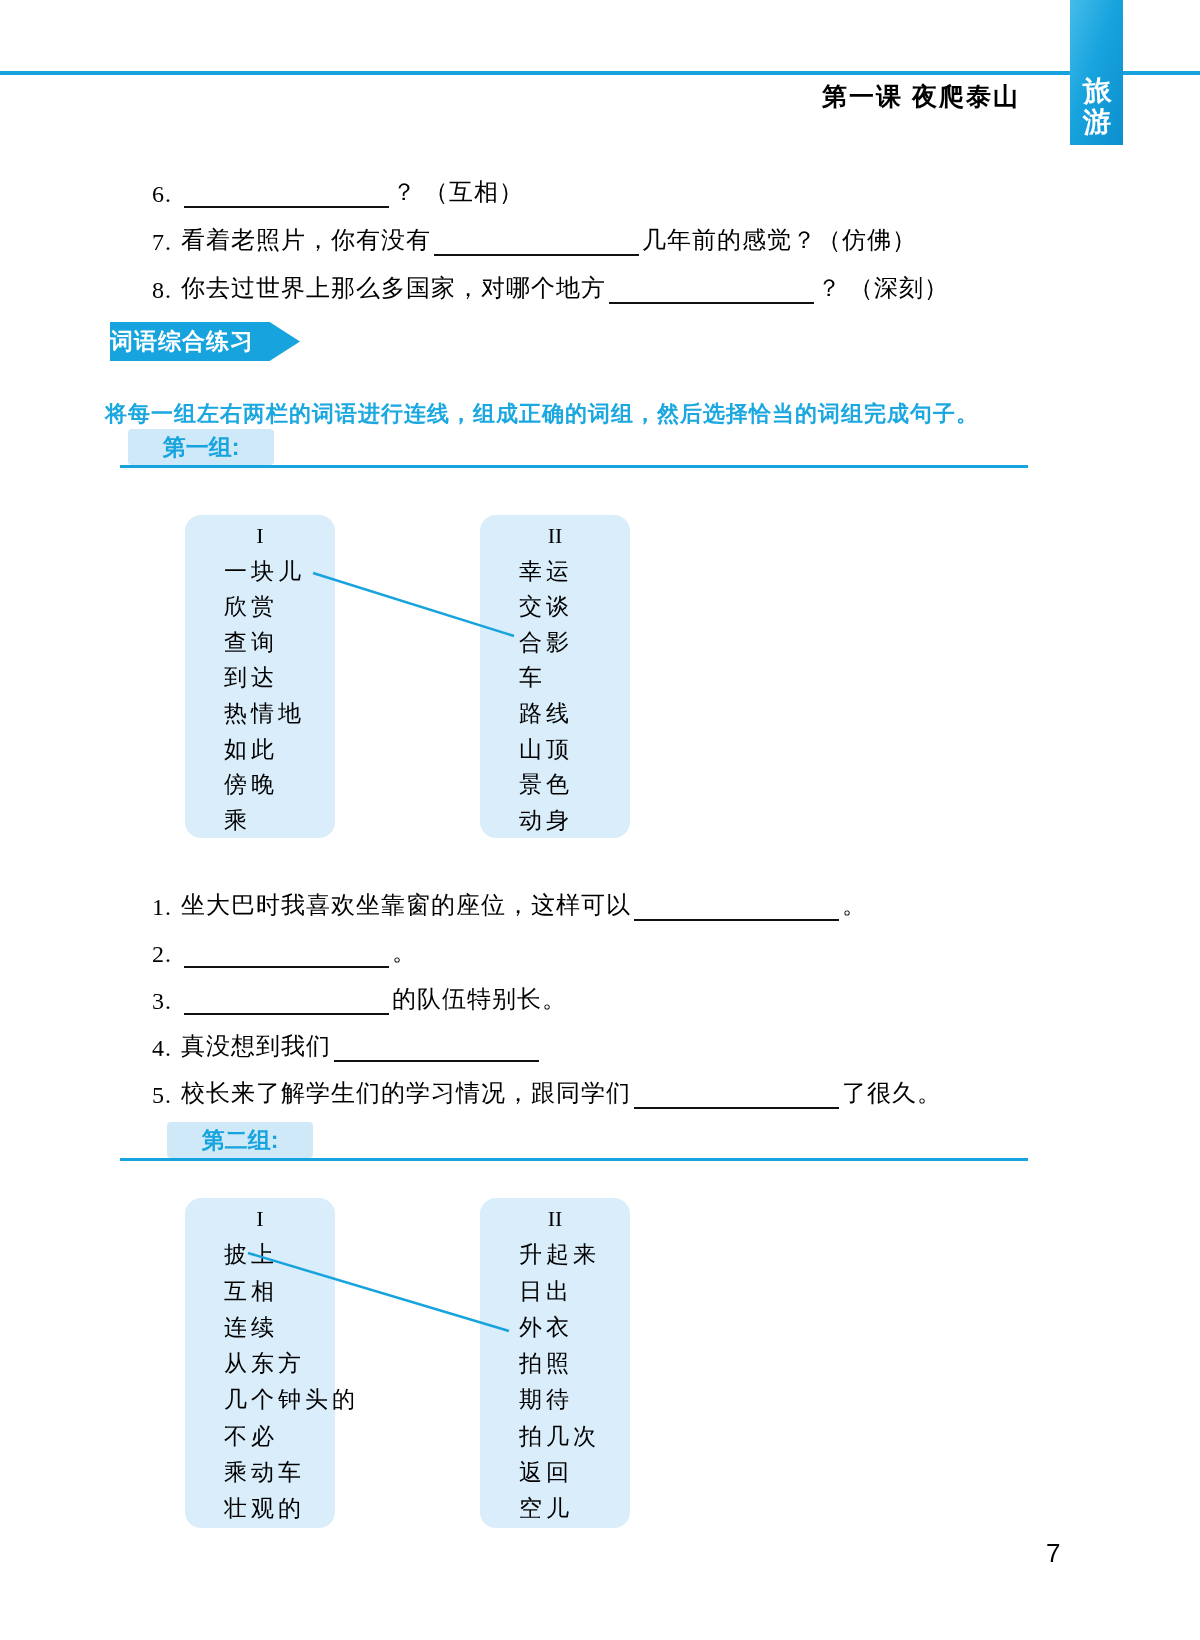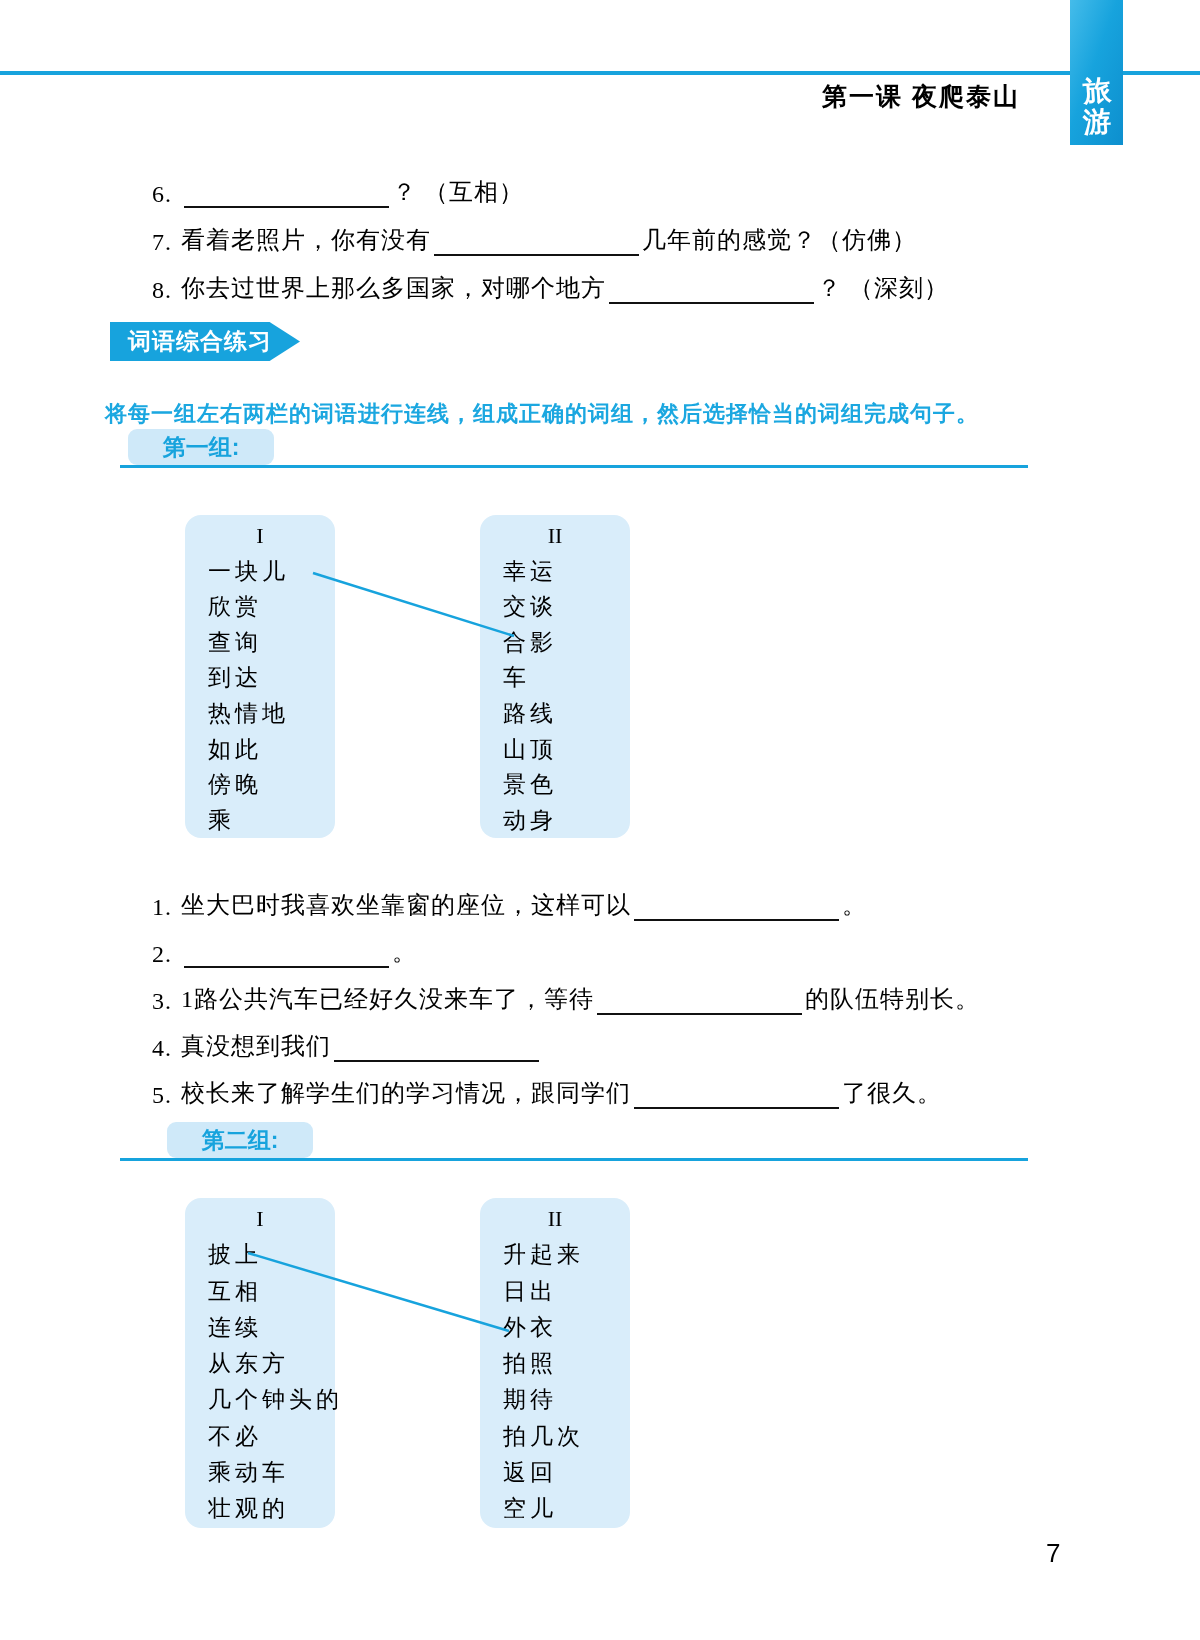--- a/index.html
+++ b/index.html
@@ -25,48 +25,48 @@
   .line { height:48px; display:flex; align-items:flex-end; font-size:24px; letter-spacing:1px;
           white-space:nowrap; }
   #sentences-list .line { height:47px; }
   .line .num { margin-right:9px; font-family:"Liberation Serif","DejaVu Serif",serif; }
   .line .blank { display:inline-block; width:205px; height:26px; border-bottom:2px solid #111;
                  margin:0 3px; }
 
   
   .badge { position:absolute; left:110px; top:322px; width:190px; height:39px; background:#17a3dd;
            clip-path:polygon(0 0, 84% 0, 100% 50%, 84% 100%, 0 100%);
-           display:flex; align-items:center; padding-left:18px;
+           display:flex; align-items:center; 
            color:#fff; font-size:23px; font-weight:bold; letter-spacing:1px;
            font-family:"Liberation Sans","DejaVu Sans",sans-serif; }
   .instruction { position:absolute; left:105px; top:383px; width:1000px; color:#1ba7e0;
                  font-size:22px; font-weight:bold; letter-spacing:1px;margin-top:16px; }
 
   
   .group-label { position:absolute; left:128px; width:146px; height:36px; background:#cfe9f9;
-                 border-radius:9px; display:flex; align-items:center; justify-content:center;
+                 border-radius:4px; display:flex; align-items:center; justify-content:center;
                  color:#17a3dd; font-size:23px; font-weight:bold;
                  font-family:"Liberation Sans","DejaVu Sans",sans-serif; }
   #group1-label { top:429px; }
   #group2-label { top:1122px;margin-left:39px; }
   .group-rule { position:absolute; left:120px; width:908px; height:3px; background:#17a3dd; }
   #group1-rule { top:465px; }
   #group2-rule { top:1158px; }
 
   
   .word-box { position:absolute; width:150px; background:#d9edfa; border-radius:16px;
               padding-top:3px; }
   #g1-col1 { left:185px; top:515px; height:323px; }
   #g1-col2 { left:480px; top:515px; height:323px; }
   #g2-col1 { left:185px; top:1198px; height:330px; }
   #g2-col2 { left:480px; top:1198px; height:330px; }
   #g1-col1 .row, #g1-col2 .row { height:35.6px; line-height:35.6px; }
   #g2-col1 .row, #g2-col2 .row { height:36.3px; line-height:36.3px; }
   .col-header { text-align:center; font-size:22px; }
-  .word { padding-left:23px; font-size:23px; letter-spacing:4px; white-space:nowrap; }
+  .word { padding-left:39px; font-size:23px; letter-spacing:4px; white-space:nowrap; }
 
   
   .overlay { position:absolute; left:0; top:0; width:1200px; height:1640px; pointer-events:none; }
 
   .page-number { position:absolute; left:1046px; top:1538px; font-size:26px;
                  font-family:"Liberation Sans","DejaVu Sans",sans-serif; }
 </style>
 </head>
 <body>
 
@@ -137,21 +137,20 @@
         <span class="blank"></span>
         <span class="post">。</span>
       </div>
       <div class="line">
         <span class="num">2.</span>
         <span class="blank"></span>
         <span class="post">。</span>
       </div>
       <div class="line">
         <span class="num">3.</span>
-        <span class="pre">1路公共汽车已经好久没来车了，等待</span>
         <span class="blank"></span>
         <span class="post">的队伍特别长。</span>
       </div>
       <div class="line">
         <span class="num">4.</span>
         <span class="pre">真没想到我们</span>
         <span class="blank"></span>
       </div>
       <div class="line">
         <span class="num">5.</span>

